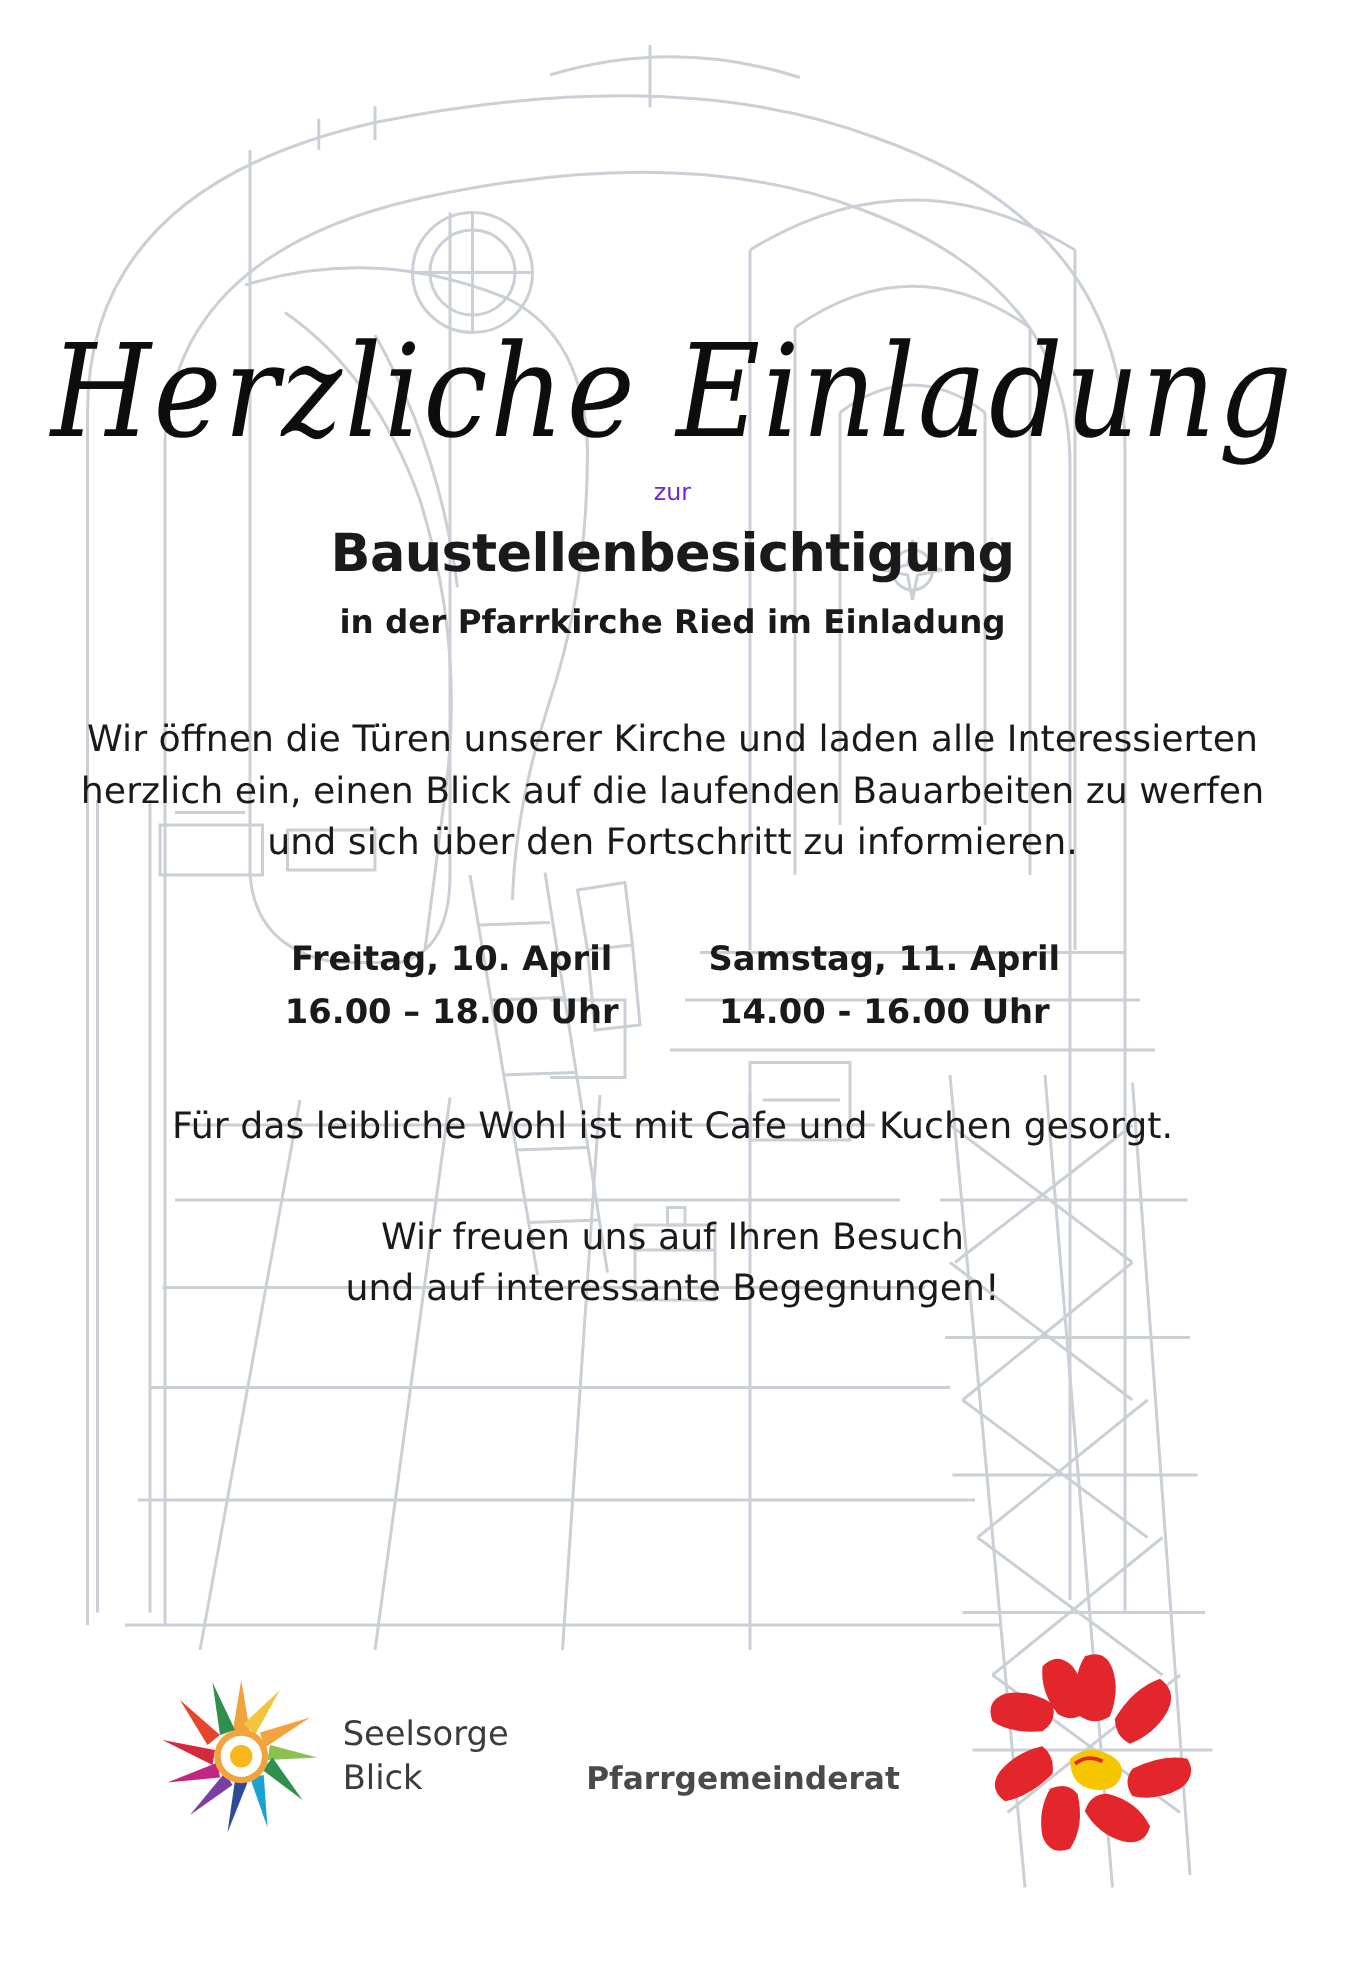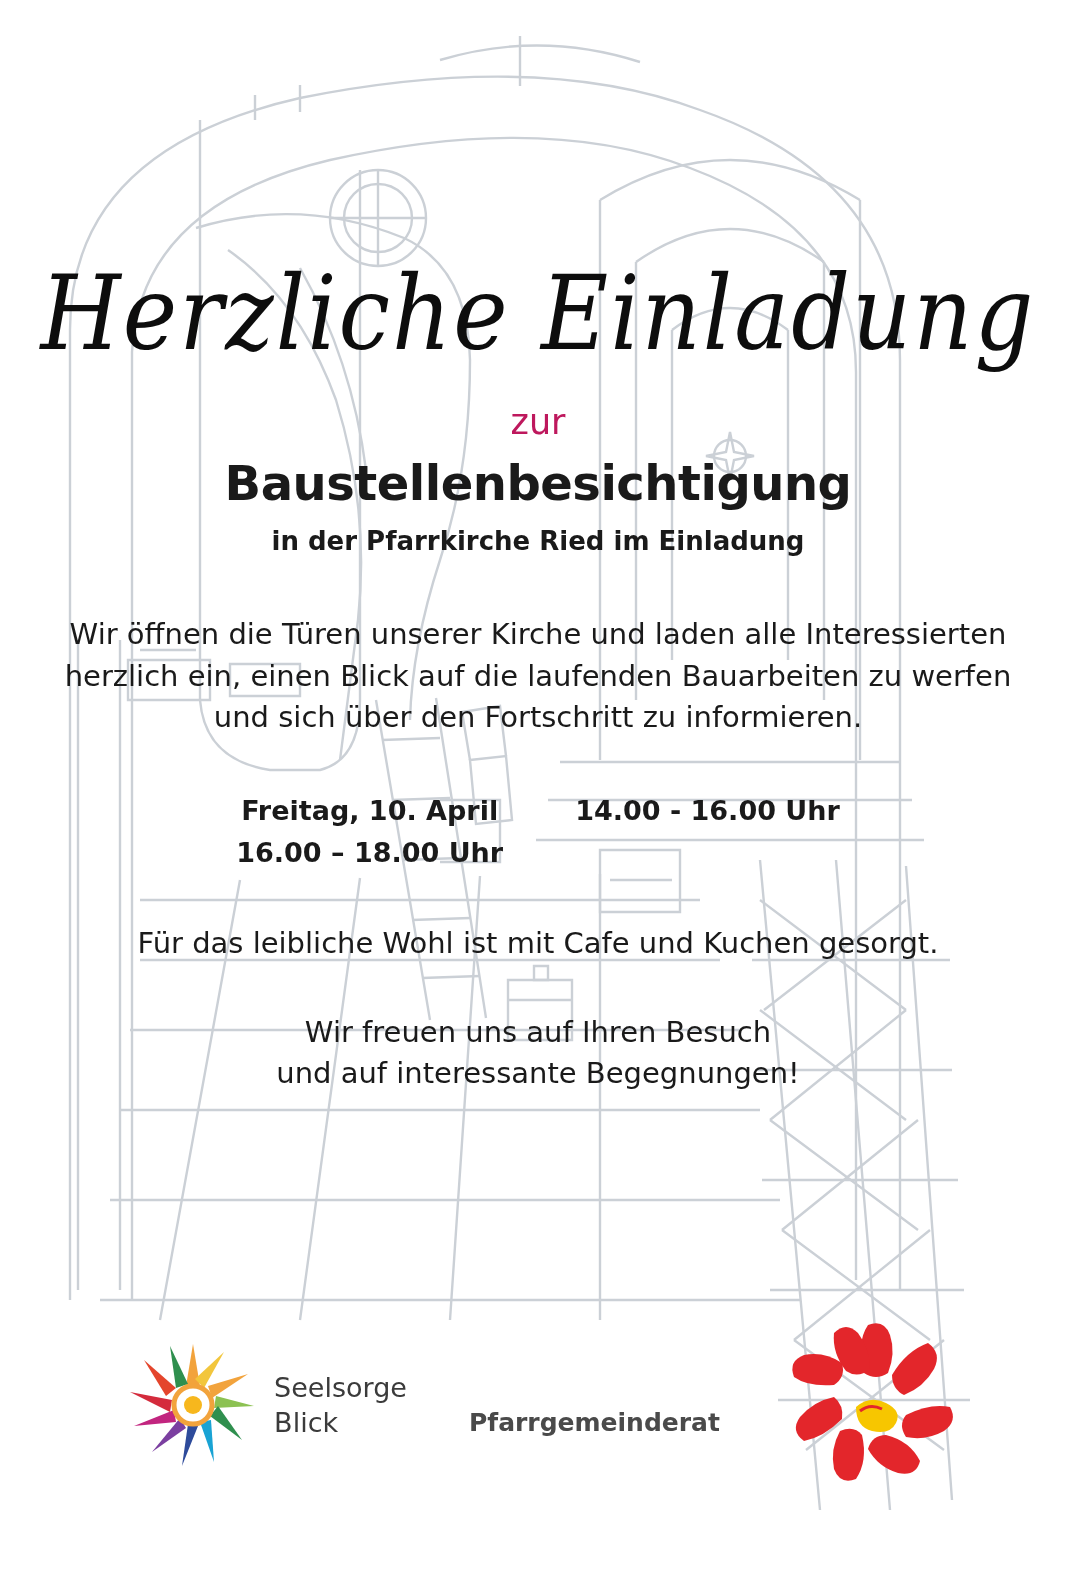--- a/index.html
+++ b/index.html
@@ -53,28 +53,28 @@
     font-size: 92px;
     line-height: 1.0;
     letter-spacing: 2px;
     white-space: nowrap;
     color: #0d0d0d;
     transform: scaleY(1.12);
     transform-origin: center;
   }
 
   .zur {
-    margin-top: 42px;
-    font-size: 35px;
-    color: #be185d;
+    margin-top: 23px;
+    font-size: 19px;
+    color: #6d28d9;
   }
 
   .main-title {
     margin-top: 16px;
-    font-size: 48px;
+    font-size: 42px;
     font-weight: bold;
     letter-spacing: -0.5px;
     line-height: 1.05;
     text-align: right;
   }
 
   .subtitle {
     margin-top: 18px;
     font-size: 26px;
     font-weight: bold;
@@ -235,20 +235,21 @@
     <div class="subtitle">in der Pfarrkirche Ried im Einladung</div>
 
     <div class="intro">Wir öffnen die Türen unserer Kirche und laden alle Interessierten herzlich ein, einen Blick auf die laufenden Bauarbeiten zu werfen und sich über den Fortschritt zu informieren.</div>
 
     <div class="dates">
       <div class="date-block">
         <div>Freitag, 10. April</div>
         <div>16.00 – 18.00 Uhr</div>
       </div>
       <div class="date-block">
+        <div>Samstag, 11. April</div>
         <div>14.00 - 16.00 Uhr</div>
       </div>
     </div>
 
     <div class="cake">Für das leibliche Wohl ist mit Cafe und Kuchen gesorgt.</div>
 
     <div class="closing">
       <div>Wir freuen uns auf Ihren Besuch</div>
       <div>und auf interessante Begegnungen!</div>
     </div>

